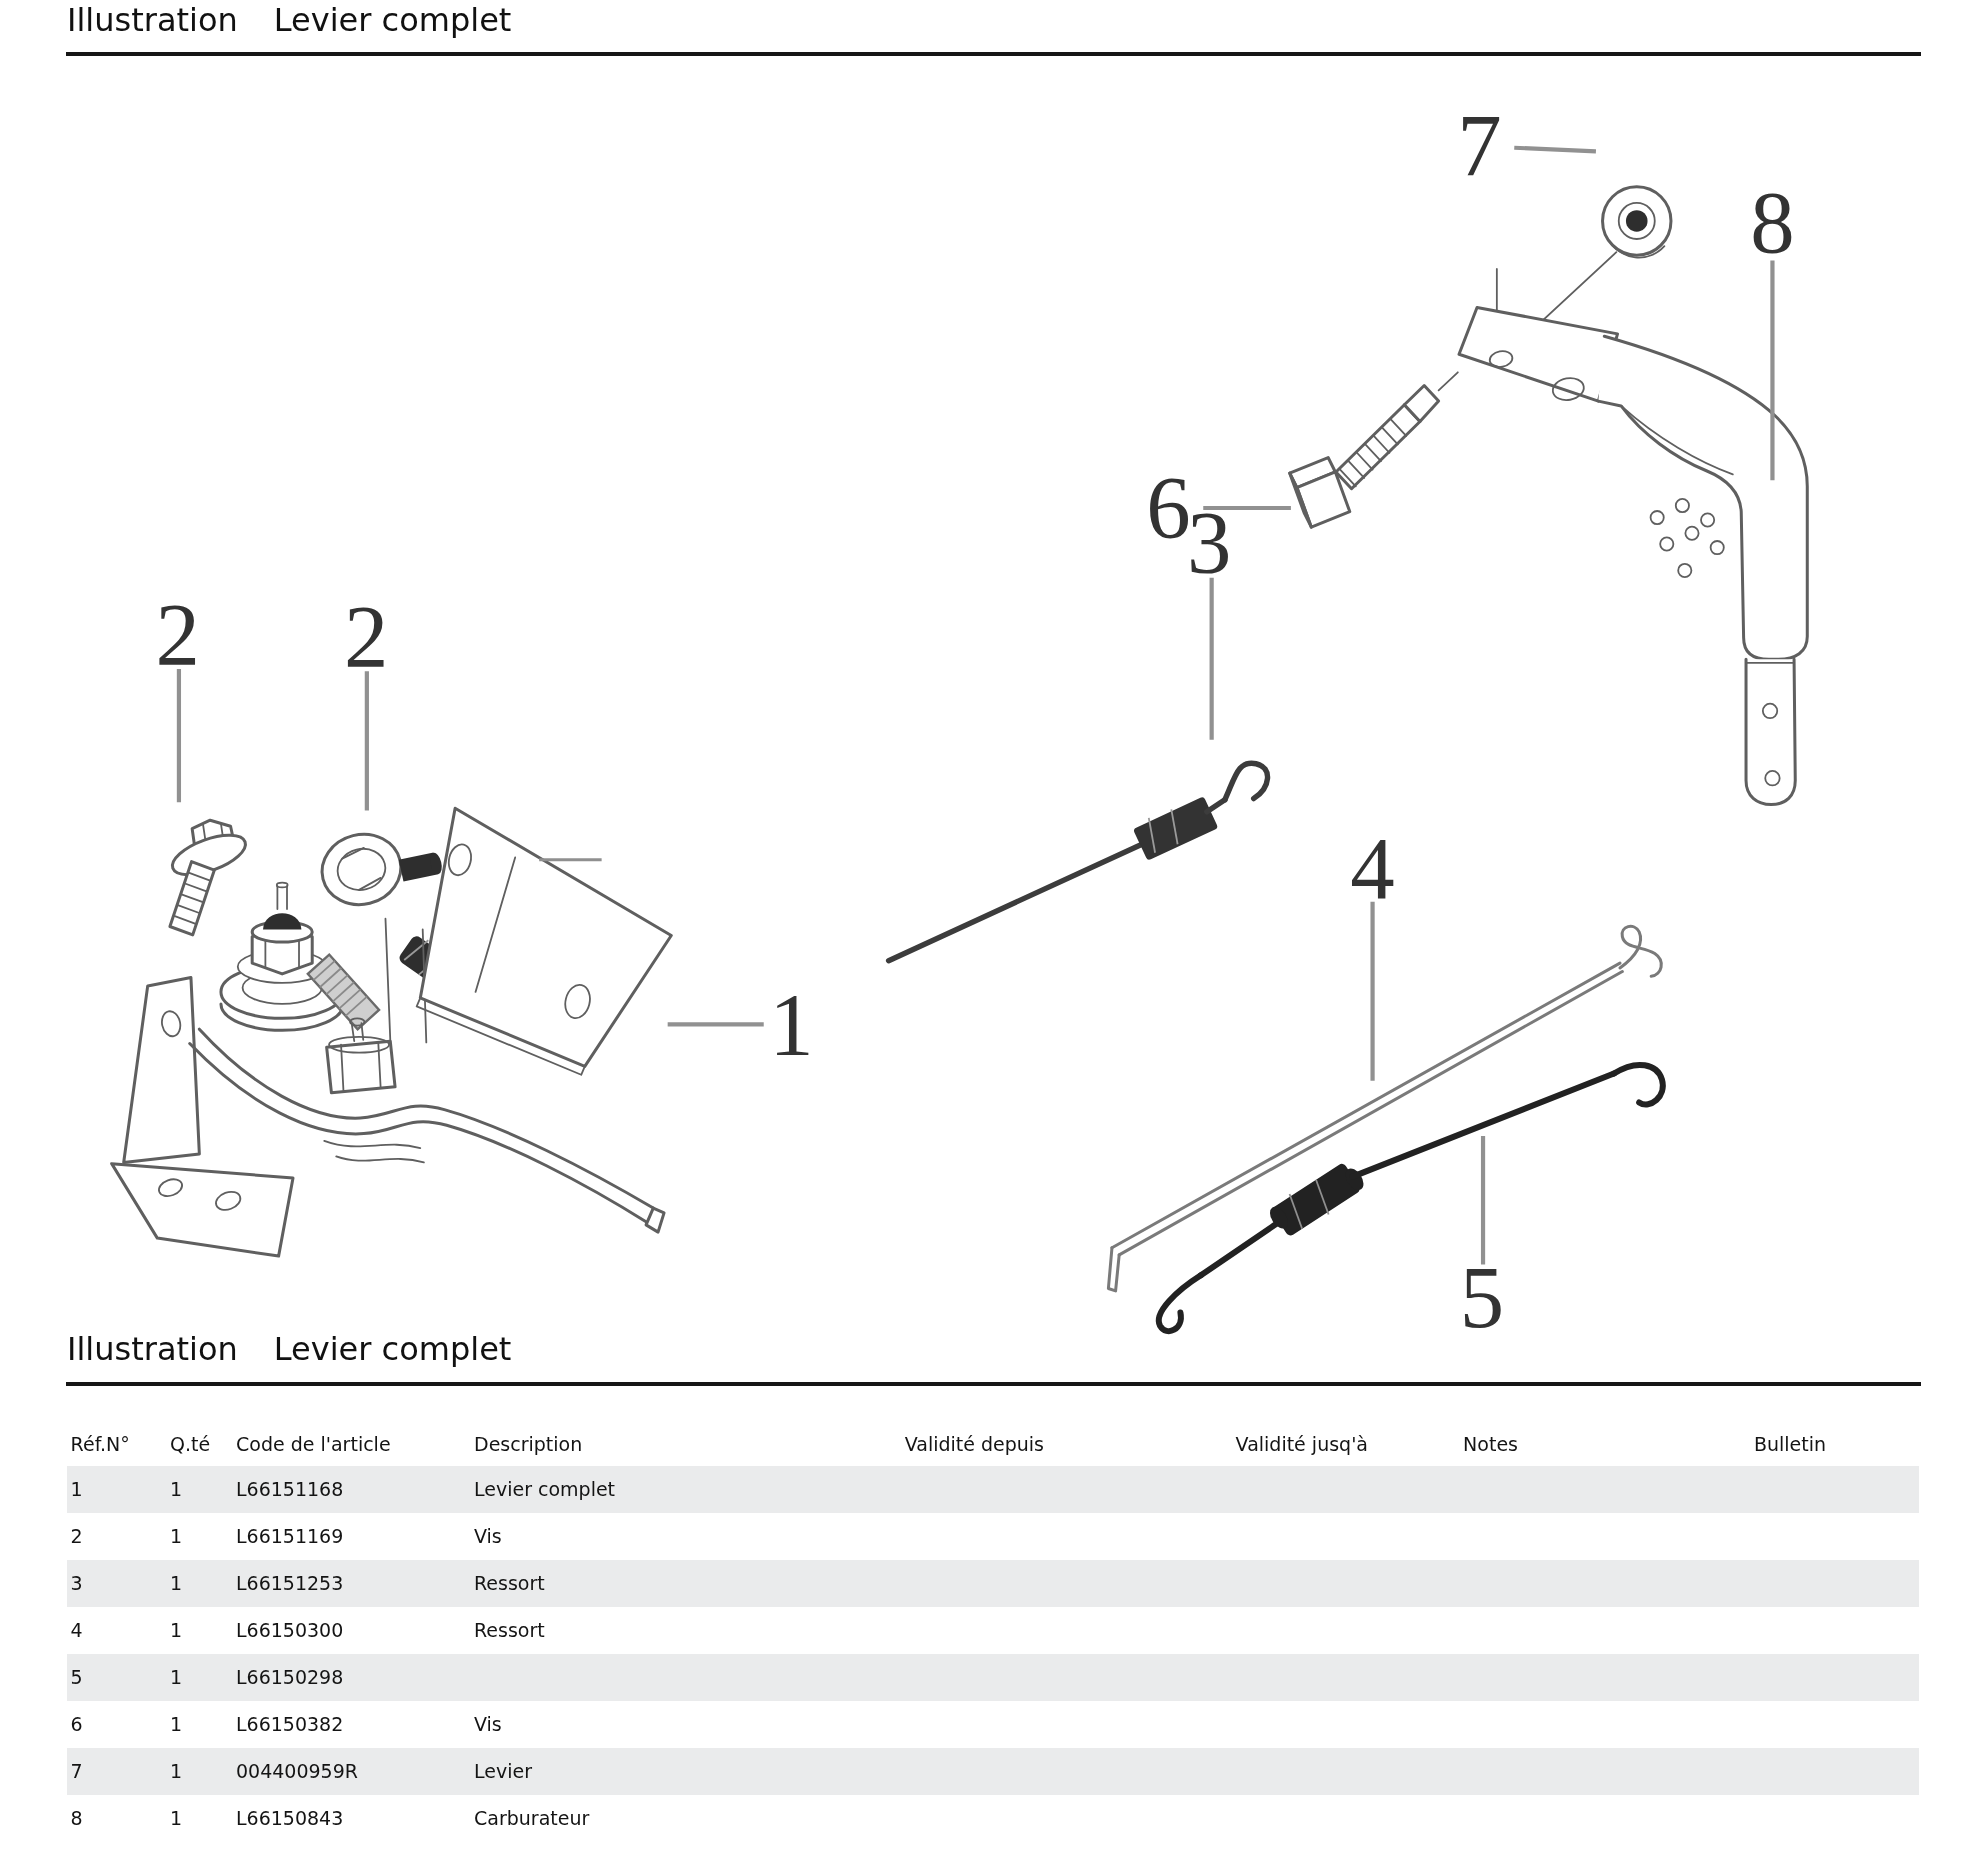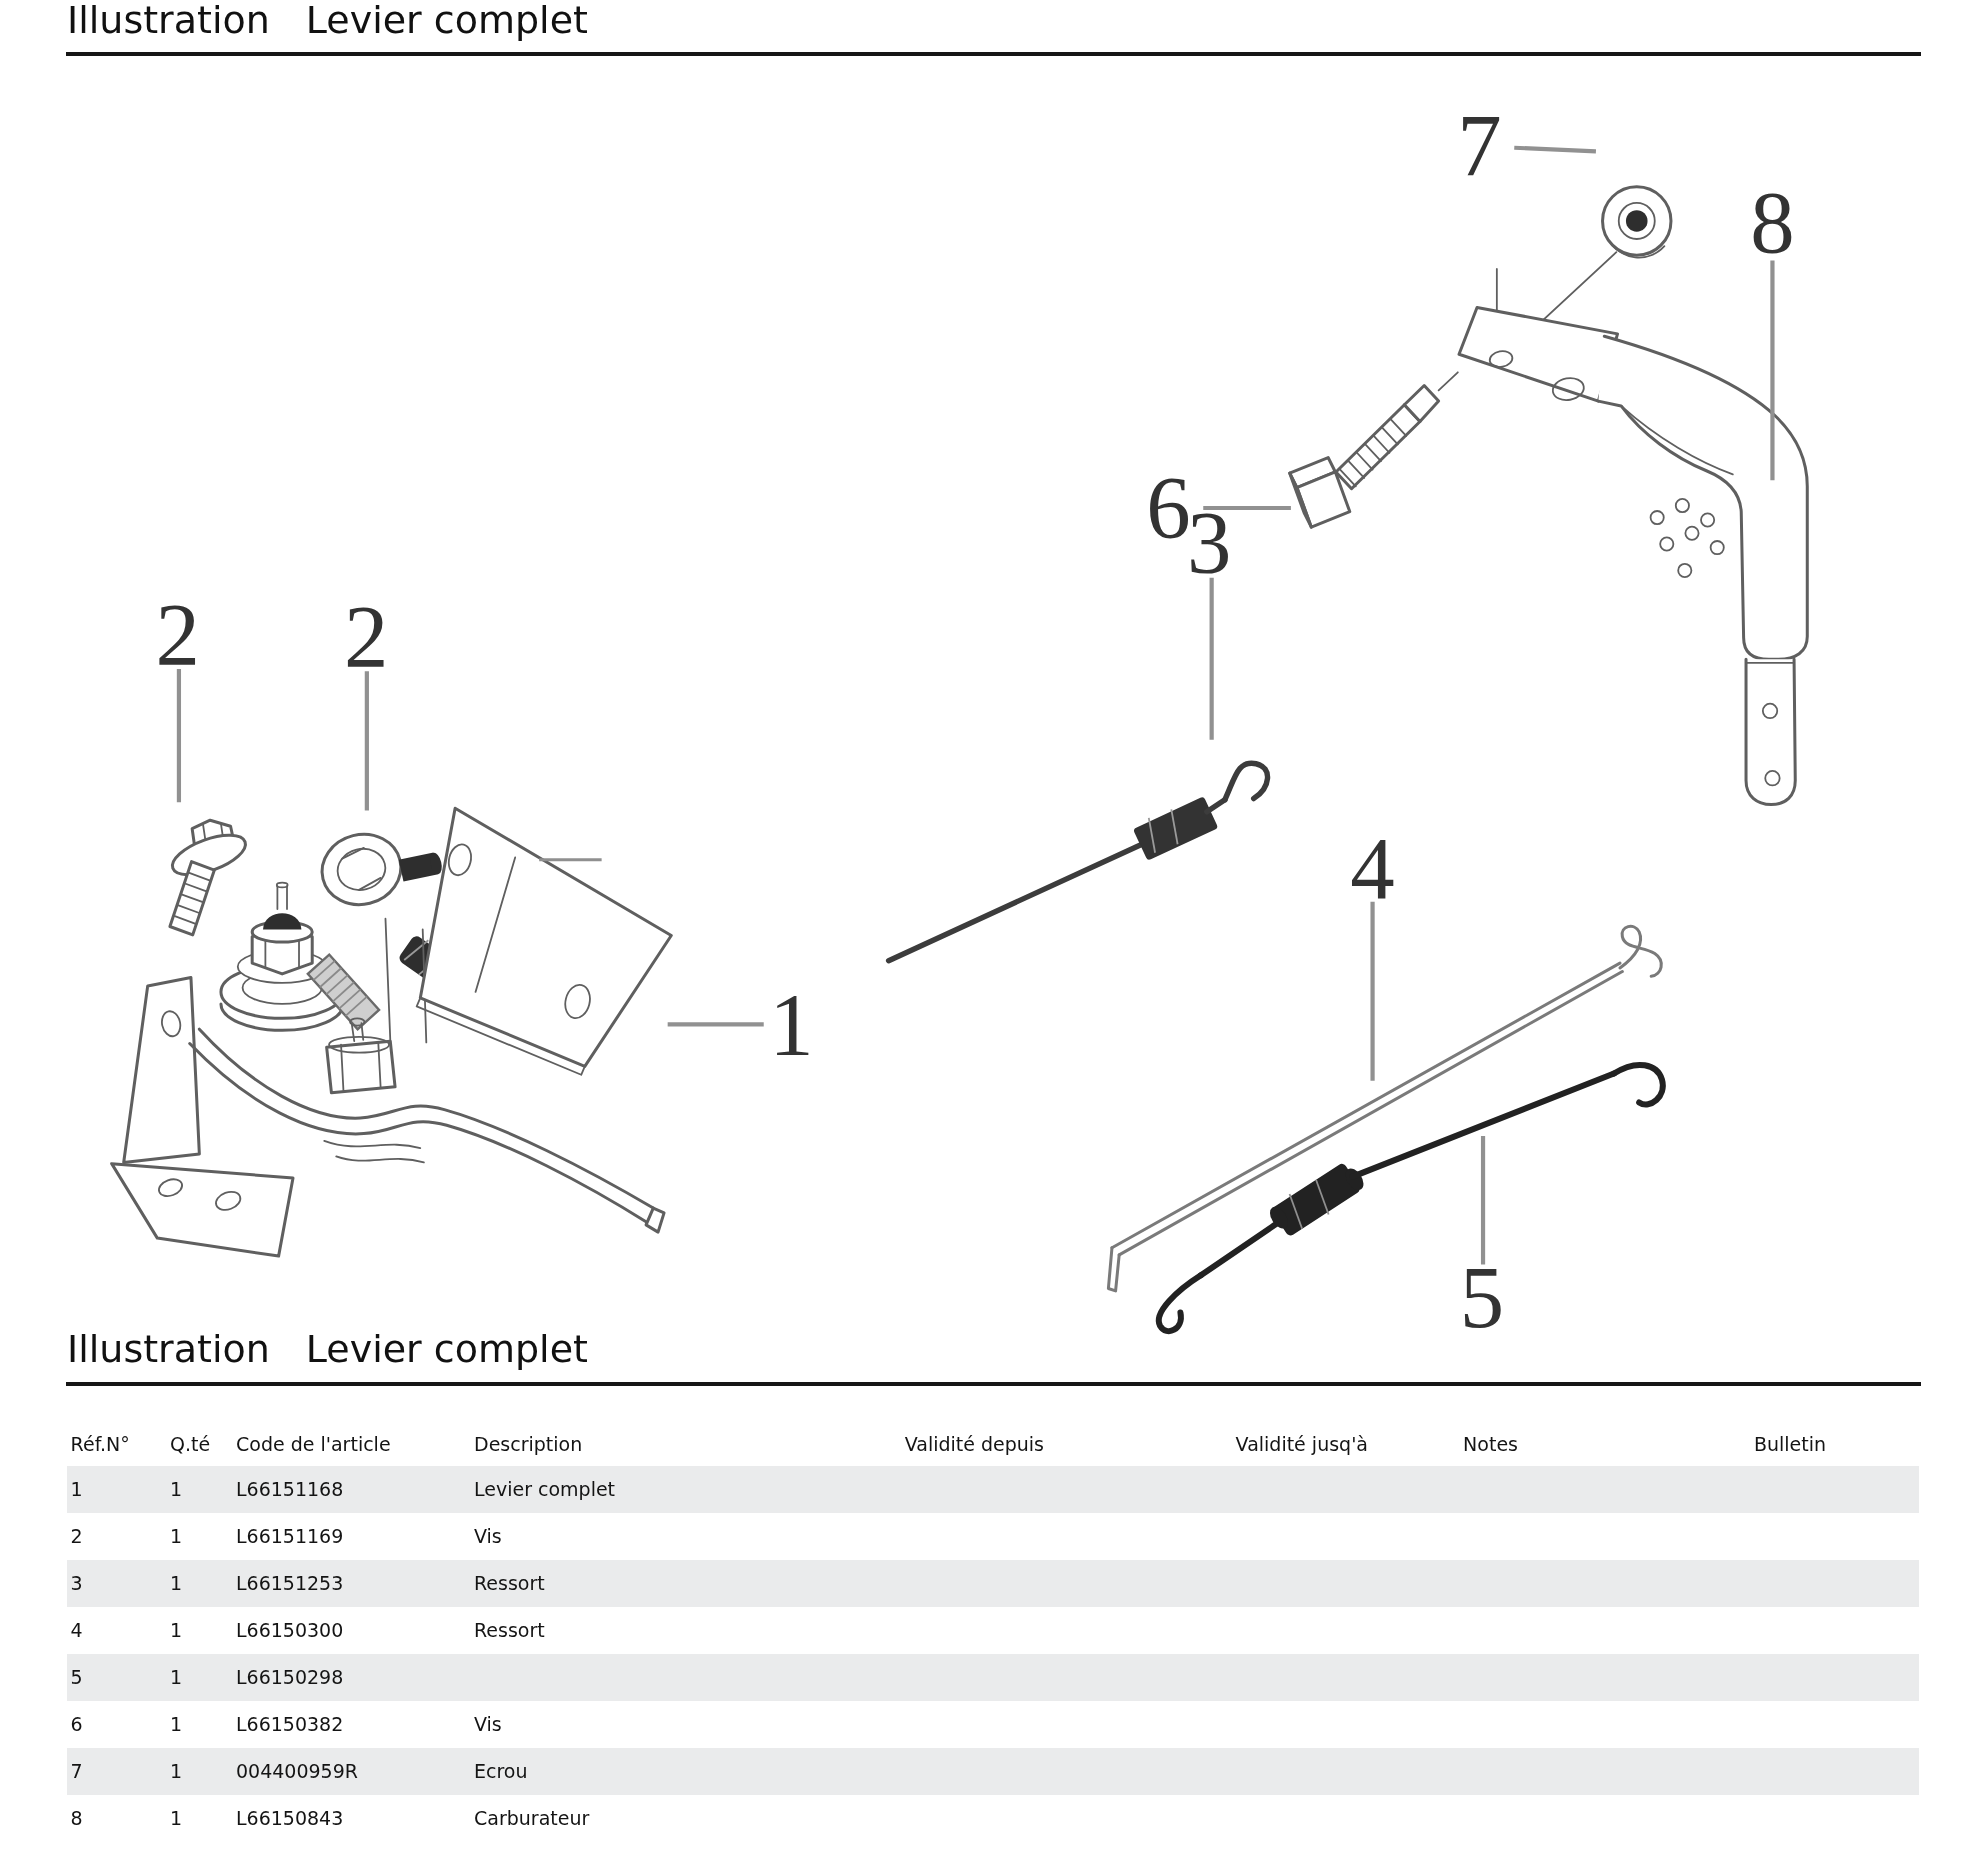--- a/index.html
+++ b/index.html
@@ -3,21 +3,21 @@
 <meta charset="utf-8">
 <style>
   html,body{margin:0;padding:0;background:#ffffff;}
   body{
     width:1985px;height:1850px;position:relative;overflow:hidden;
     font-family:"DejaVu Sans","Liberation Sans",sans-serif;color:#141414;
     --row-alt:#eaebec; --rule:#161616; --leader:#919191; --ink:#333333; --line:#5f5f5f;
   }
   .page-title{
     position:absolute;left:67px;display:flex;gap:36px;
-    font-size:38px;line-height:38px;color:#111;white-space:nowrap;align-items:center;
+    font-size:32px;line-height:38px;color:#111;white-space:nowrap;align-items:center;
   }
   #title-top{top:1.2px;}
   #title-bottom{top:1330px;}
   .rule{position:absolute;left:66px;width:1855px;height:4.2px;background:var(--rule);}
   #rule-top{top:52px;}
   #rule-bottom{top:1382px;}
   svg.diagram{position:absolute;left:0;top:0;}
   svg .ln{stroke:var(--line);stroke-width:5;fill:none;stroke-linecap:round;stroke-linejoin:round;}
   svg .fw{fill:#ffffff;}
   svg .thin{stroke-width:3;}
@@ -316,21 +316,21 @@
     <div class="td ctr"></div>
     <div class="td ctr"></div>
     <div class="td ctr"></div>
     <div class="td bul"></div>
   </div>
 
   <div class="trow">
     <div class="td cell-pad">7</div>
     <div class="td">1</div>
     <div class="td">004400959R</div>
-    <div class="td">Ecrou</div>
+    <div class="td">Levier</div>
     <div class="td ctr"></div>
     <div class="td ctr"></div>
     <div class="td ctr"></div>
     <div class="td bul"></div>
   </div>
 
   <div class="trow">
     <div class="td cell-pad">8</div>
     <div class="td">1</div>
     <div class="td">L66150843</div>

